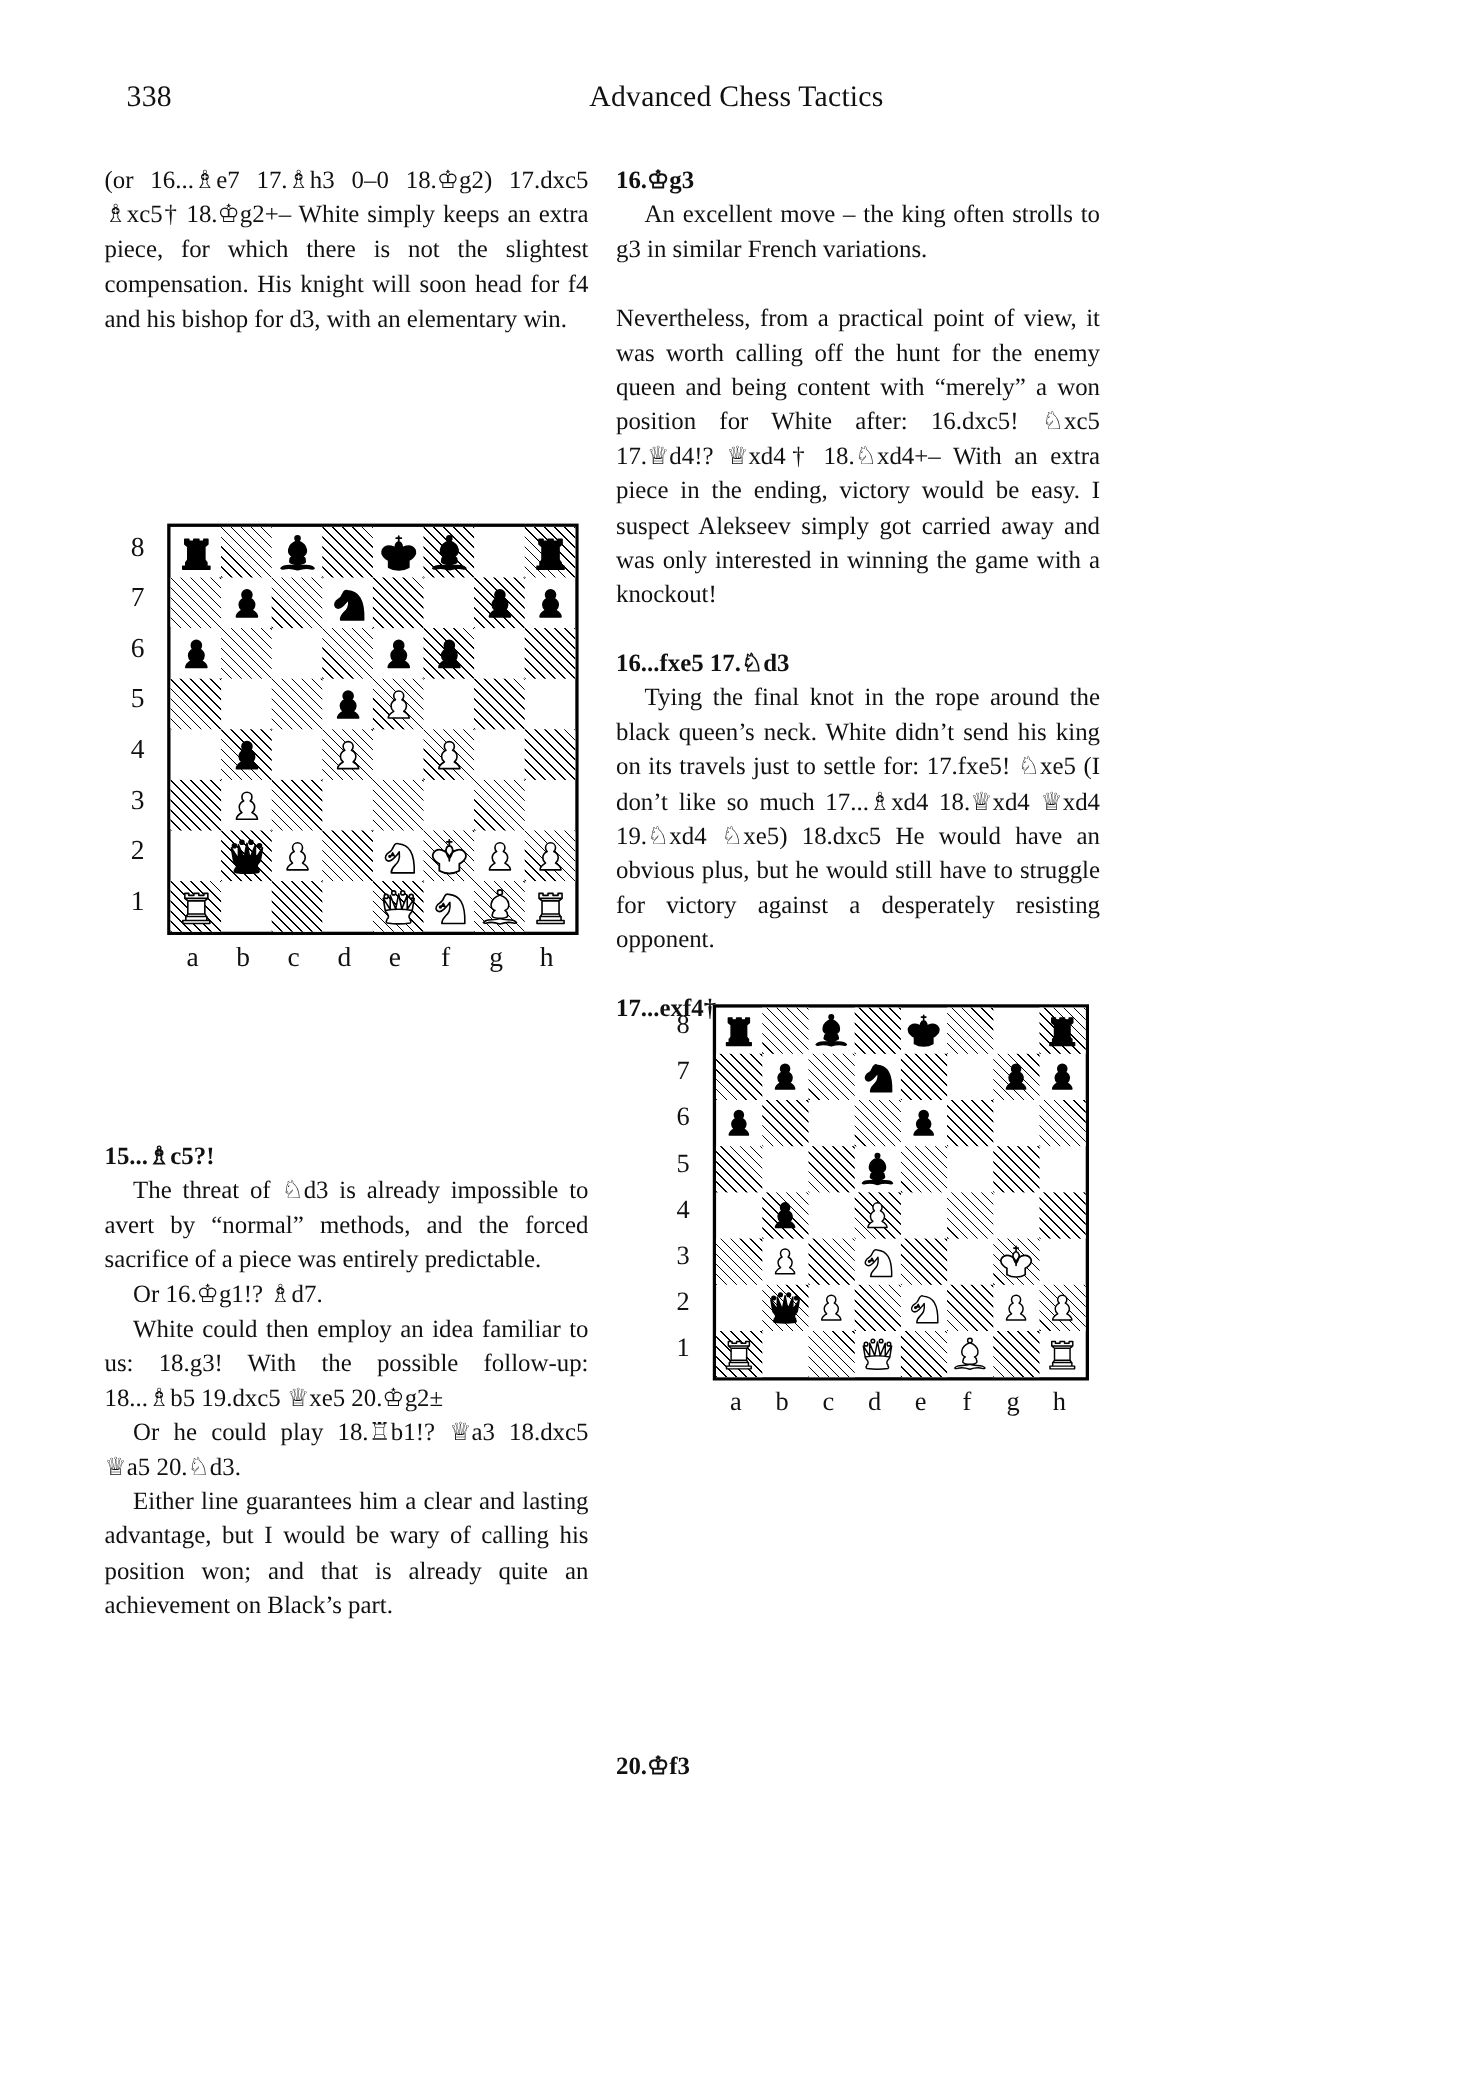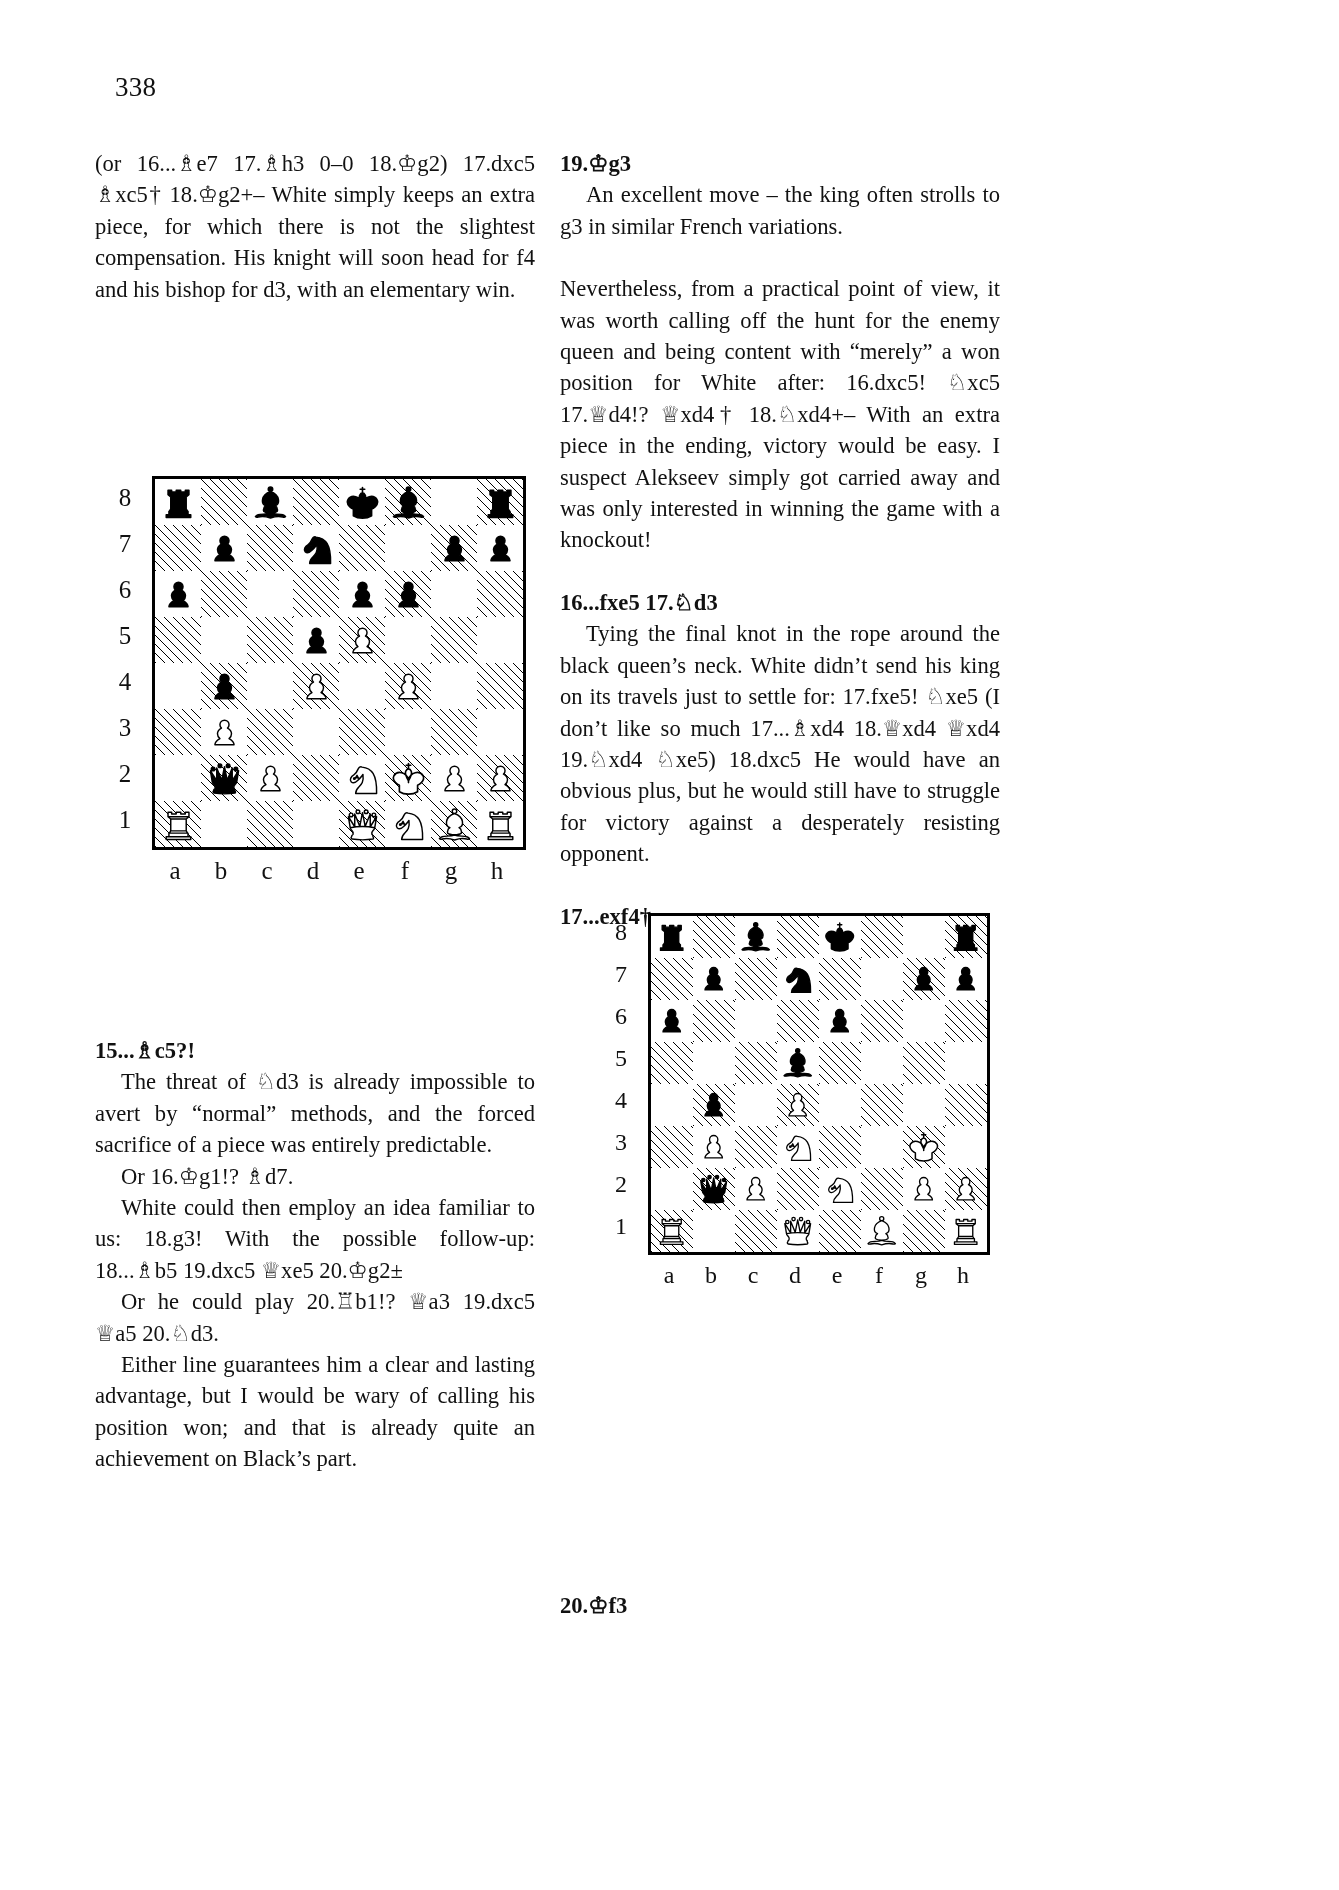--- a/index.html
+++ b/index.html
@@ -109,44 +109,45 @@
   }
   .pc svg{display:block;}
 </style>
 </head>
 <body>
 
 <div class="page">
 
   <div class="runhead">
     <div class="folio">338</div>
+    <div class="booktitle">Advanced Chess Tactics</div>
   </div>
 
   <div class="cols">
 
     <div class="col col-left">
       <p>(or 16...♗e7 17.♗h3 0–0 18.♔g2) 17.dxc5 ♗xc5† 18.♔g2+– White simply keeps an extra piece, for which there is not the slightest compensation. His knight will soon head for f4 and his bishop for d3, with an elementary win.</p>
     </div>
 
     <div class="col col-right">
-      <p class="head first">19.♔g3</p>
+      <p class="head first">16.♔g3</p>
       <p class="ind">An excellent move – the king often strolls to g3 in similar French variations.</p>
       <p class="gap">Nevertheless, from a practical point of view, it was worth calling off the hunt for the enemy queen and being content with “merely” a won position for White after: 16.dxc5! ♘xc5 17.♕d4!? ♕xd4† 18.♘xd4+– With an extra piece in the ending, victory would be easy. I suspect Alekseev simply got carried away and was only interested in winning the game with a knockout!</p>
       <p class="head">16...fxe5 17.♘d3</p>
       <p class="ind">Tying the final knot in the rope around the black queen’s neck. White didn’t send his king on its travels just to settle for: 17.fxe5! ♘xe5 (I don’t like so much 17...♗xd4 18.♕xd4 ♕xd4 19.♘xd4 ♘xe5) 18.dxc5 He would have an obvious plus, but he would still have to struggle for victory against a desperately resisting opponent.</p>
       <p class="head">17...exf4†</p>
     </div>
   </div>
 
   <div class="col" id="leftCont" style="position:absolute;left:95px;top:1035px;width:440px;">
     <p class="head first">15...♗c5?!</p>
     <p class="ind">The threat of ♘d3 is already impossible to avert by “normal” methods, and the forced sacrifice of a piece was entirely predictable.</p>
     <p style="text-indent:26px">Or 16.♔g1!? ♗d7.</p>
     <p class="ind">White could then employ an idea familiar to us: 18.g3! With the possible follow-up: 18...♗b5 19.dxc5 ♕xe5 20.♔g2±</p>
-    <p class="ind">Or he could play 20.♖b1!? ♕a3 19.dxc5 ♕a5 20.♘d3.</p>
+    <p class="ind">Or he could play 18.♖b1!? ♕a3 18.dxc5 ♕a5 20.♘d3.</p>
     <p class="ind">Either line guarantees him a clear and lasting advantage, but I would be wary of calling his position won; and that is already quite an achievement on Black’s part.</p>
   </div>
 
   <div class="col" id="rightCont" style="position:absolute;left:560px;top:1590px;width:440px;">
     <p class="head first">20.♔f3</p>
   </div>
 
   <div class="diagram" id="diagram1" style="left: 108px; top: 468px; width: 418px; height: 424px;">
       <div class="ranks">
         <div class="ranklbl" style="top: 17px; left: 0px; font-size: 25px;">8</div>

